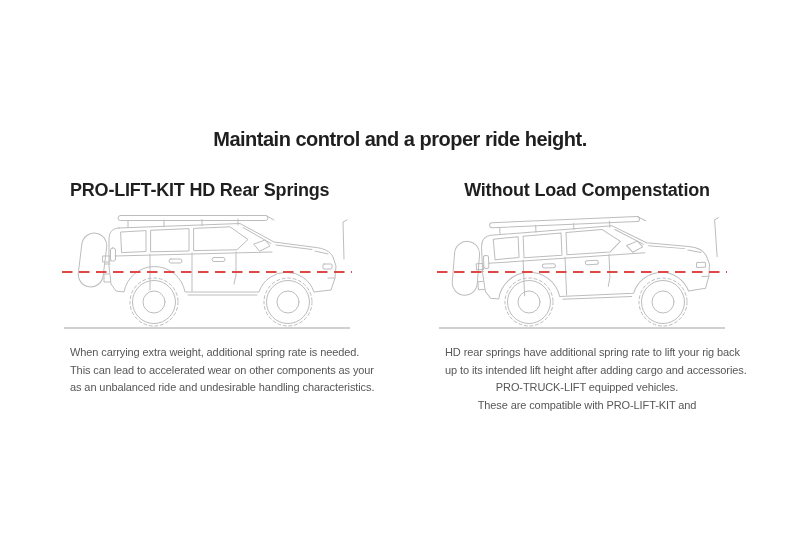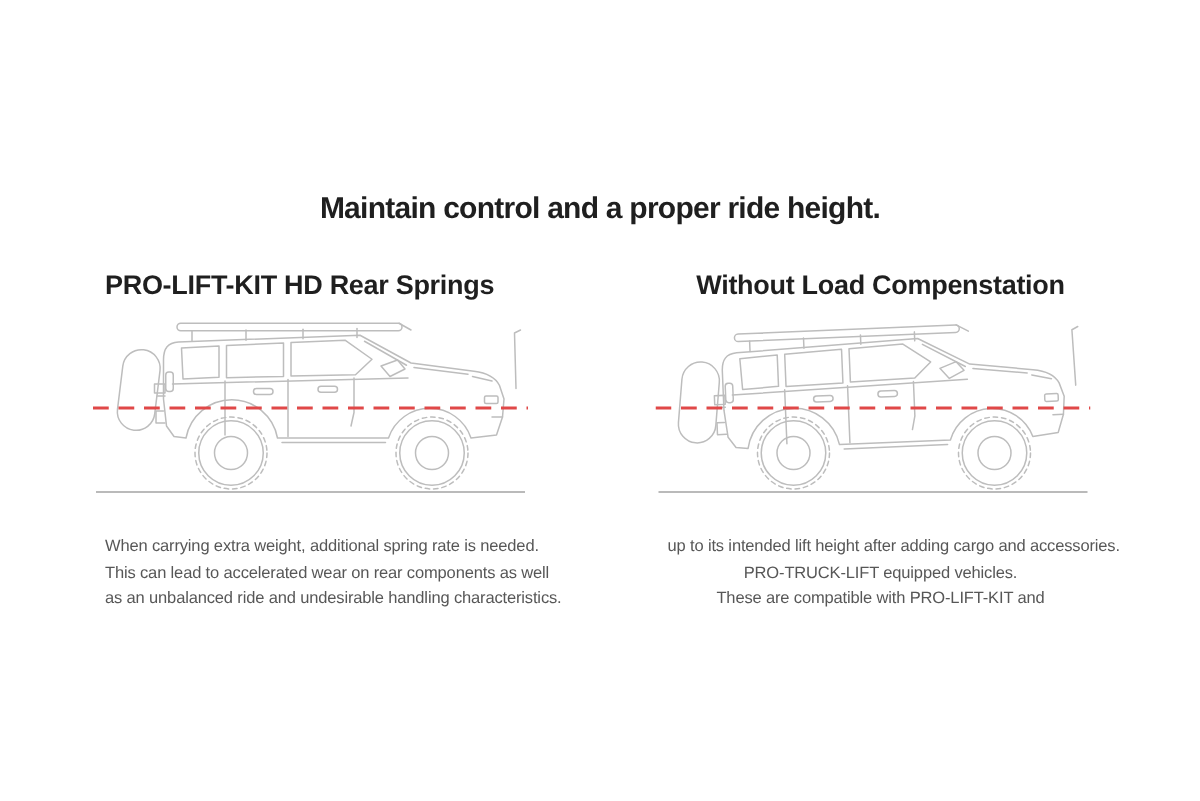--- a/index.html
+++ b/index.html
@@ -24,21 +24,21 @@
     margin:0 0 0 8px;height:22px;font-size:18px;font-weight:bold;
     letter-spacing:-0.2px;color:var(--heading-text);
   }
   .illustration{display:block;width:290px;height:130px;}
   .car-art path,.car-art rect,.car-art circle,.car-art line,.car-art ellipse{
     fill:none;stroke:var(--line-art);stroke-width:1;stroke-linecap:round;stroke-linejoin:round;
   }
   .tread{stroke-dasharray:3 2.6;stroke-width:2.4;}
   .ground-line{stroke:var(--ground);stroke-width:1;}
   .ride-line{stroke:var(--accent-red);stroke-width:2;stroke-dasharray:10.5 6.5;}
-  .panel-text{margin:24px 0 0 8px;}
+  .panel-text{margin:12px 0 0 8px;}
   .panel-text .line{
     display:block;white-space:nowrap;font-size:11px;line-height:17.5px;
     letter-spacing:-0.1px;color:var(--body-text);
   }
 </style>
 </head>
 <body>
 
 <svg width="0" height="0" style="position:absolute" aria-hidden="true">
   <defs>
@@ -114,32 +114,33 @@
   <section class="col col-left">
     <h2 class="panel-heading">PRO-LIFT-KIT HD Rear Springs</h2>
     <svg class="illustration" viewBox="0 0 290 130" width="290" height="130" aria-label="lifted-suv-level-ride-height">
       <line class="ground-line" x1="2" y1="126" x2="288" y2="126"></line>
       <use href="#car-body"></use>
       <use href="#car-wheels"></use>
       <line class="ride-line" x1="0" y1="70" x2="290" y2="70"></line>
     </svg>
     <div class="panel-text">
       <span class="line">When carrying extra weight, additional spring rate is needed.</span>
-      <span class="line">This can lead to accelerated wear on rear components as well</span>
+      <span class="line">This can lead to accelerated wear on other components as your</span>
       <span class="line">as an unbalanced ride and undesirable handling characteristics.</span>
     </div>
   </section>
 
   <section class="col col-right">
     <h2 class="panel-heading">Without Load Compenstation</h2>
     <svg class="illustration" viewBox="0 0 290 130" width="290" height="130" aria-label="lifted-suv-rear-sag">
       <line class="ground-line" x1="2" y1="126" x2="288" y2="126"></line>
       <use href="#car-body" transform="rotate(-2.4 228 100)"></use>
       <use href="#car-wheels"></use>
       <line class="ride-line" x1="0" y1="70" x2="290" y2="70"></line>
     </svg>
     <div class="panel-text">
+      <span class="line">HD rear springs have additional spring rate to lift your rig back</span>
       <span class="line">up to its intended lift height after adding cargo and accessories.</span>
       <span class="line">PRO-TRUCK-LIFT equipped vehicles.</span>
       <span class="line">These are compatible with PRO-LIFT-KIT and</span>
     </div>
   </section>
 </div>
 
 </body></html>

